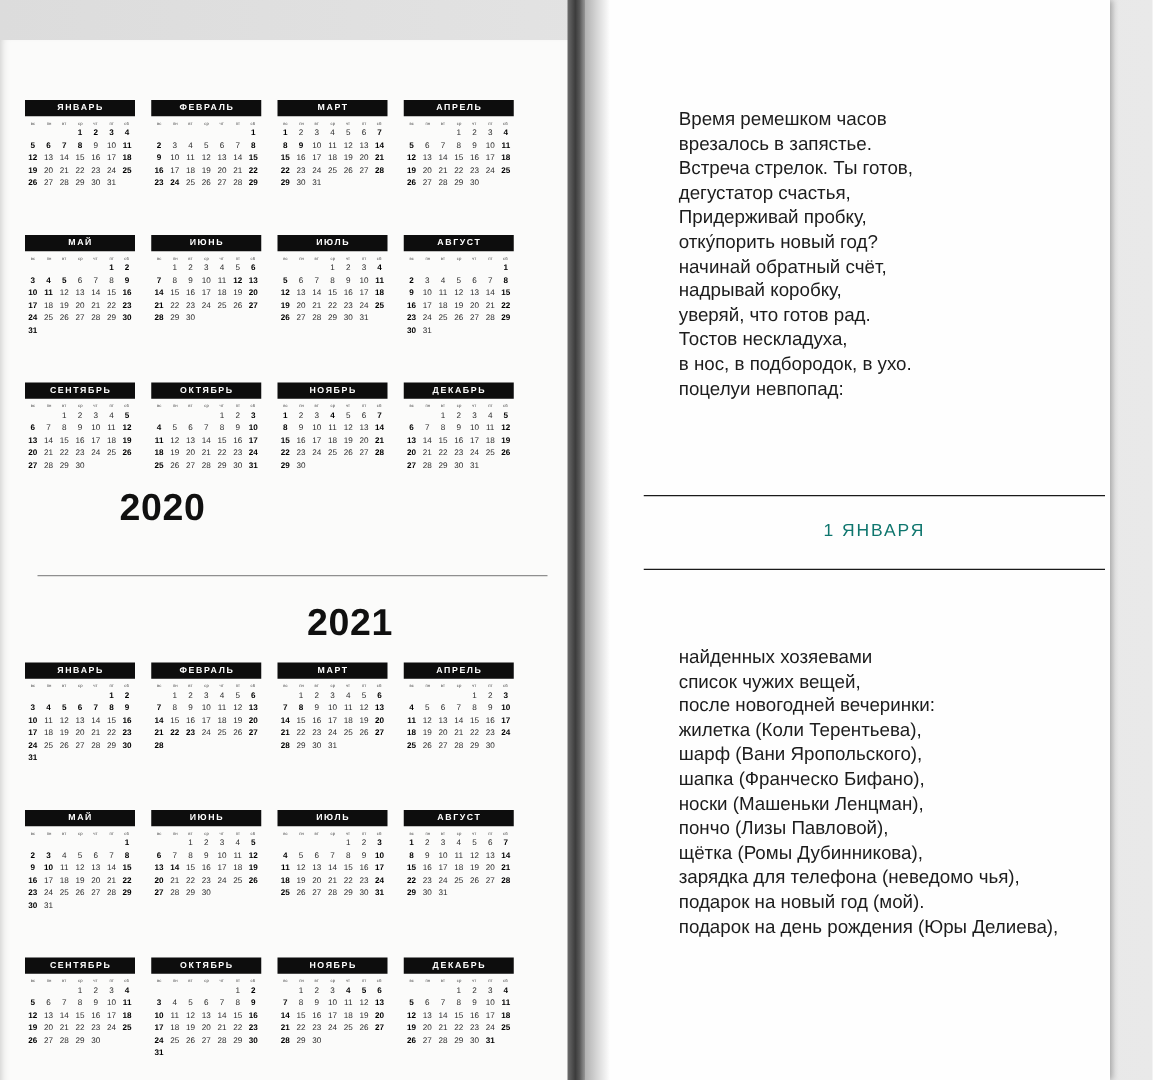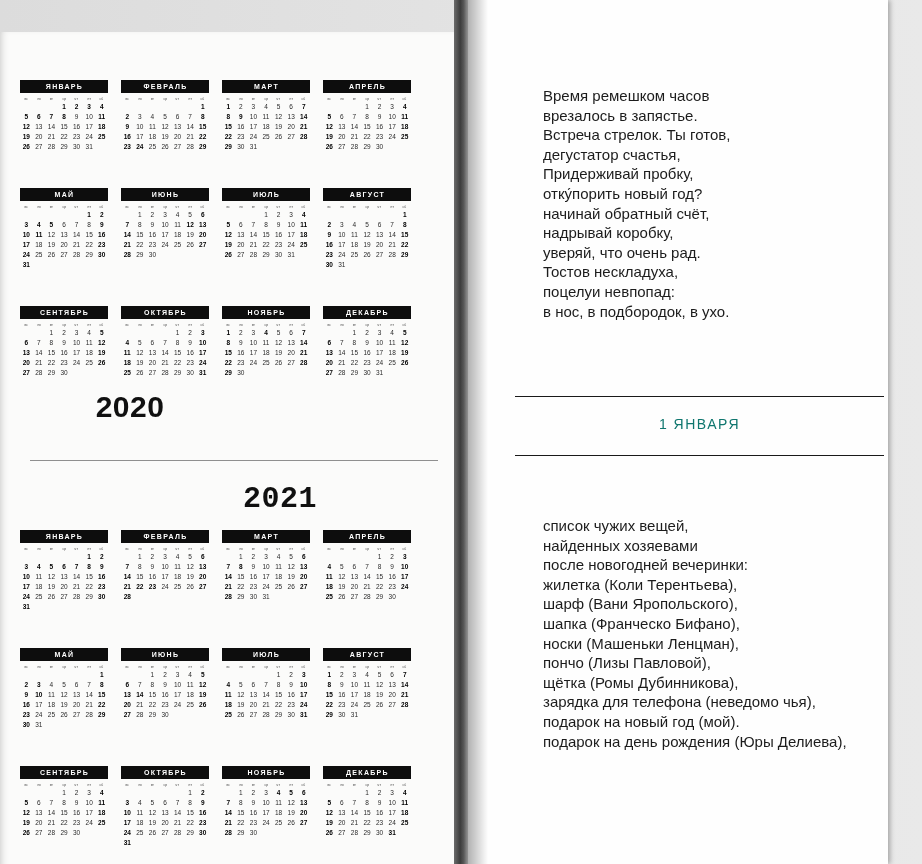--- a/index.html
+++ b/index.html
@@ -59,21 +59,21 @@
     font-size:6.5px;height:10px;line-height:10px;
     text-align:center;color:#2a2a2a;
   }
   .days .hd{font-weight:bold;color:#000;}
 
   .year-label{
     position:absolute;font-size:30px;font-weight:bold;color:#101010;
     width:260px;text-align:center;letter-spacing:.5px;
   }
   #year2020{top:358px;left:0;}
-  #year2021{top:450px;left:150px;font-family:Liberation Mono, monospace;}
+  #year2021{top:450px;left:150px;}
   .page-divider{
     position:absolute;top:428px;left:30px;width:408px;height:1px;
     background:#8f8f8f;border:0;margin:0;
   }
 
   
   .poem{position:absolute;left:75px;color:#1c1c1c;}
   #poem1{top:86px;}
   #poem2{top:516px;}
   .pl{font-size:15px;line-height:19.6px;white-space:nowrap;}
@@ -1246,31 +1246,31 @@
   <div class="page page-right">
     <div class="poem" id="poem1">
         <div class="pl">Время ремешком часов</div>
         <div class="pl">врезалось в запястье.</div>
         <div class="pl">Встреча стрелок. Ты готов,</div>
         <div class="pl">дегустатор счастья,</div>
         <div class="pl">Придерживай пробку,</div>
         <div class="pl">отку́порить новый год?</div>
         <div class="pl">начинай обратный счёт,</div>
         <div class="pl">надрывай коробку,</div>
-        <div class="pl">уверяй, что очень рад.</div>
+        <div class="pl">уверяй, что готов рад.</div>
         <div class="pl">Тостов нескладуха,</div>
+        <div class="pl">в нос, в подбородок, в ухо.</div>
         <div class="pl">поцелуи невпопад:</div>
-        <div class="pl">в нос, в подбородок, в ухо.</div>
       </div>
     <div class="section-divider" id="div-top"></div>
     <div class="date-heading">1 ЯНВАРЯ</div>
     <div class="section-divider" id="div-bottom"></div>
     <div class="poem" id="poem2">
+        <div class="pl">найденных хозяевами</div>
         <div class="pl">список чужих вещей,</div>
-        <div class="pl">найденных хозяевами</div>
         <div class="pl">после новогодней вечеринки:</div>
         <div class="pl">жилетка (Коли Терентьева),</div>
         <div class="pl">шарф (Вани Яропольского),</div>
         <div class="pl">шапка (Франческо Бифано),</div>
         <div class="pl">носки (Машеньки Ленцман),</div>
         <div class="pl">пончо (Лизы Павловой),</div>
         <div class="pl">щётка (Ромы Дубинникова),</div>
         <div class="pl">зарядка для телефона (неведомо чья),</div>
         <div class="pl">подарок на новый год (мой).</div>
         <div class="pl">подарок на день рождения (Юры Делиева),</div>

